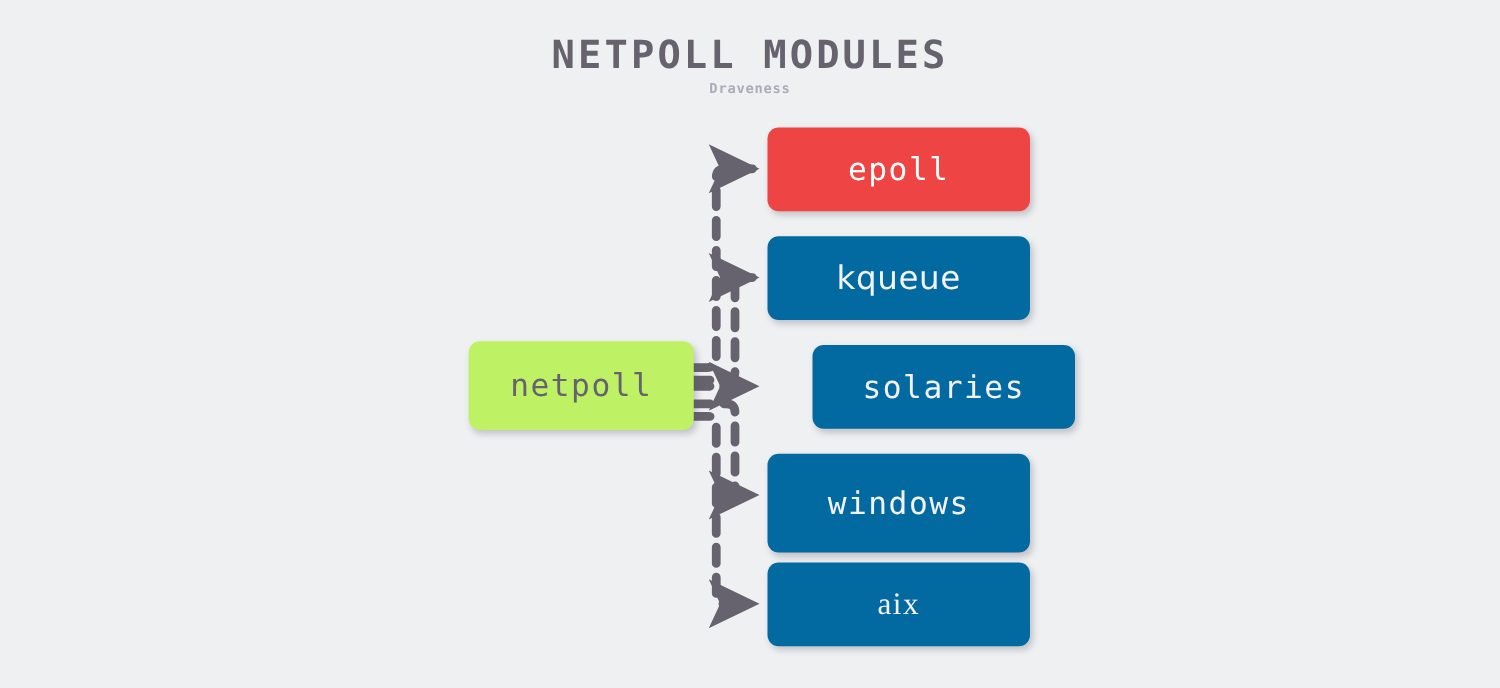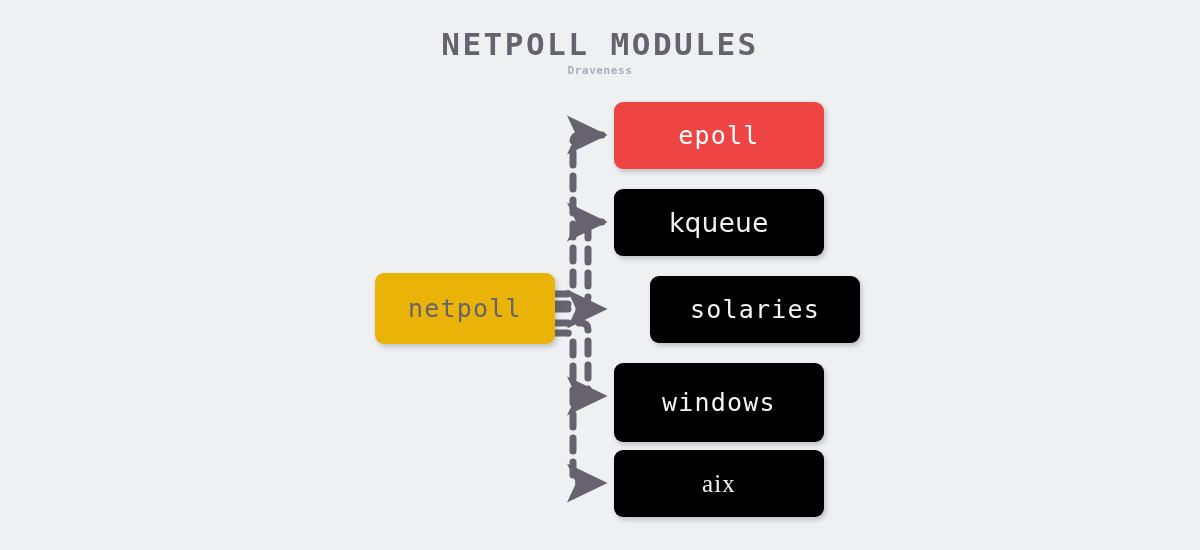--- a/index.html
+++ b/index.html
@@ -65,29 +65,29 @@
     align-items: center;
     justify-content: center;
     border-radius: 9px;
     box-shadow: 2px 3px 5px rgba(80, 80, 90, 0.28);
     font-family: "DejaVu Sans Mono", monospace;
     font-size: 25px;
     letter-spacing: 1.2px;
     white-space: pre;
   }
   .node.root {
-    background: #eab308;
+    background: #bef264;
     color: #66636f;
   }
   .node.accent {
     background: #ef4444;
     color: #ffffff;
   }
   .node.plain {
-    background: #000000;
+    background: #0369a1;
     color: #f3f3f5;
   }
   .node.sans {
     font-family: "DejaVu Sans", sans-serif;
     font-size: 26px;
     letter-spacing: 0.5px;
   }
 </style>
 </head>
 <body>

